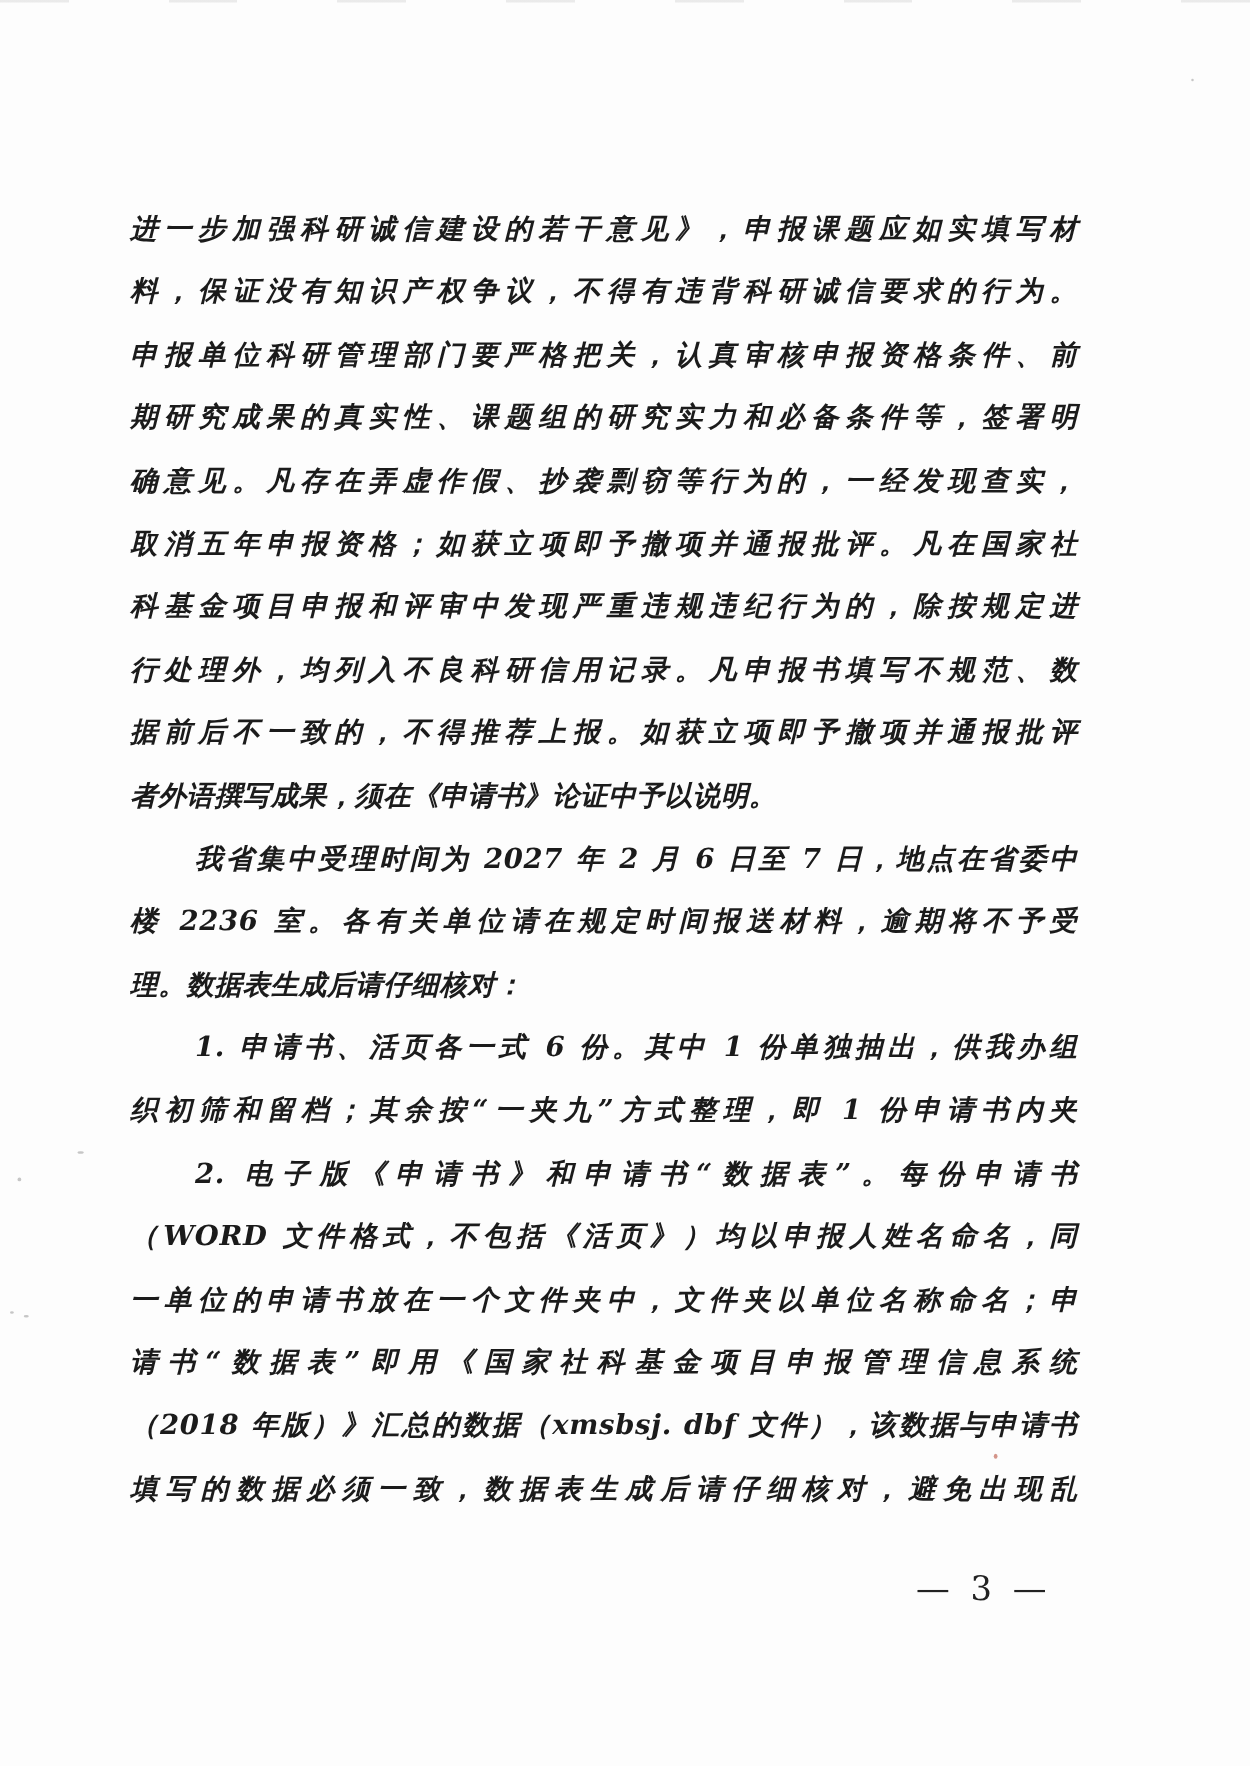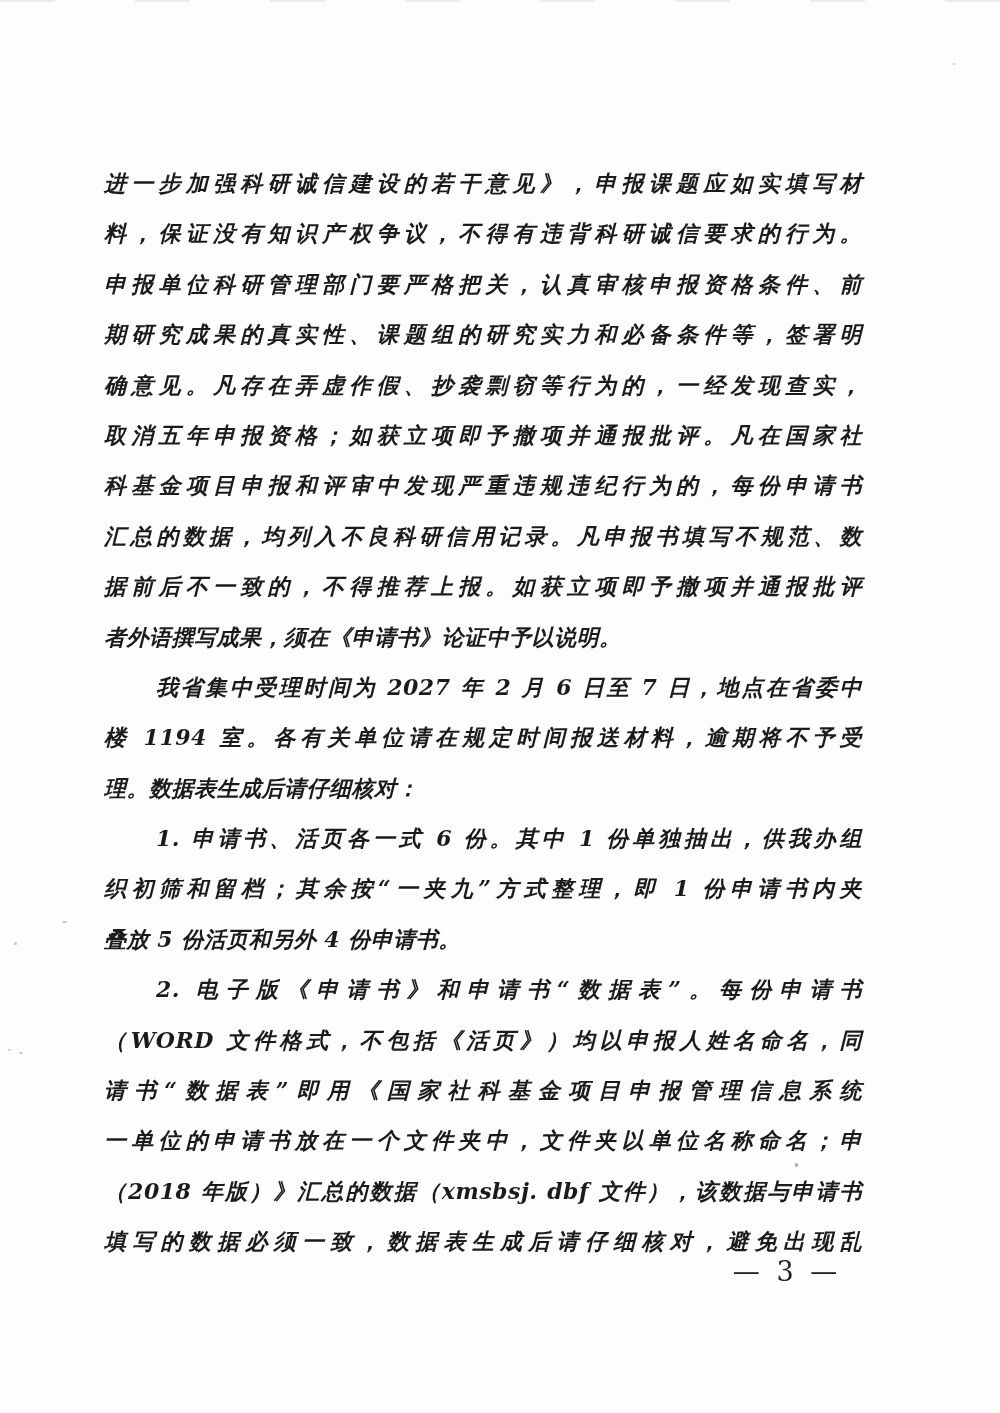--- a/index.html
+++ b/index.html
@@ -68,34 +68,33 @@
 <div class="page">
   <div class="scan-edge"></div>
 
   <main class="doc-body">
     <div class="line j">进一步加强科研诚信建设的若干意见》，申报课题应如实填写材</div>
     <div class="line j">料，保证没有知识产权争议，不得有违背科研诚信要求的行为。</div>
     <div class="line j">申报单位科研管理部门要严格把关，认真审核申报资格条件、前</div>
     <div class="line j">期研究成果的真实性、课题组的研究实力和必备条件等，签署明</div>
     <div class="line j">确意见。凡存在弄虚作假、抄袭剽窃等行为的，一经发现查实，</div>
     <div class="line j">取消五年申报资格；如获立项即予撤项并通报批评。凡在国家社</div>
-    <div class="line j">科基金项目申报和评审中发现严重违规违纪行为的，每份申请书</div>
-    <div class="line j">汇总的数据，均列入不良科研信用记录。凡申报书填写不规范、数</div>
+    <div class="line j">科基金项目申报和评审中发现严重违规违纪行为的，除按规定进</div>
+    <div class="line j">行处理外，均列入不良科研信用记录。凡申报书填写不规范、数</div>
     <div class="line j">据前后不一致的，不得推荐上报。如获立项即予撤项并通报批评</div>
     <div class="line e">者外语撰写成果，须在《申请书》论证中予以说明。</div>
     <div class="line j ind">我省集中受理时间为 2027 年 2 月 6 日至 7 日，地点在省委中</div>
-    <div class="line j">楼 1194 室。各有关单位请在规定时间报送材料，逾期将不予受</div>
+    <div class="line j">楼 2236 室。各有关单位请在规定时间报送材料，逾期将不予受</div>
     <div class="line e">理。数据表生成后请仔细核对：</div>
     <div class="line j ind">1. 申请书、活页各一式 6 份。其中 1 份单独抽出，供我办组</div>
     <div class="line j">织初筛和留档；其余按“一夹九”方式整理，即 1 份申请书内夹</div>
-    <div class="line e">叠放 5 份活页和另外 4 份申请书。</div>
     <div class="line j ind">2. 电子版《申请书》和申请书“数据表”。每份申请书</div>
     <div class="line j">（WORD 文件格式，不包括《活页》）均以申报人姓名命名，同</div>
+    <div class="line j">一单位的申请书放在一个文件夹中，文件夹以单位名称命名；申</div>
     <div class="line j">请书“数据表”即用《国家社科基金项目申报管理信息系统</div>
-    <div class="line j">一单位的申请书放在一个文件夹中，文件夹以单位名称命名；申</div>
     <div class="line j">（2018 年版）》汇总的数据（xmsbsj. dbf 文件），该数据与申请书</div>
     <div class="line j">填写的数据必须一致，数据表生成后请仔细核对，避免出现乱</div>
   </main>
 
   <div class="page-number">— 3 —</div>
 
   <div class="speck" style="left:62px; top:921px; width:5px; height:2px;"></div>
   <div class="speck" style="left:14px; top:942px; width:3px; height:3px;"></div>
   <div class="speck" style="left:8px;  top:1049px; width:3px; height:2px;"></div>
   <div class="speck" style="left:19px; top:1052px; width:4px; height:2px;"></div>

